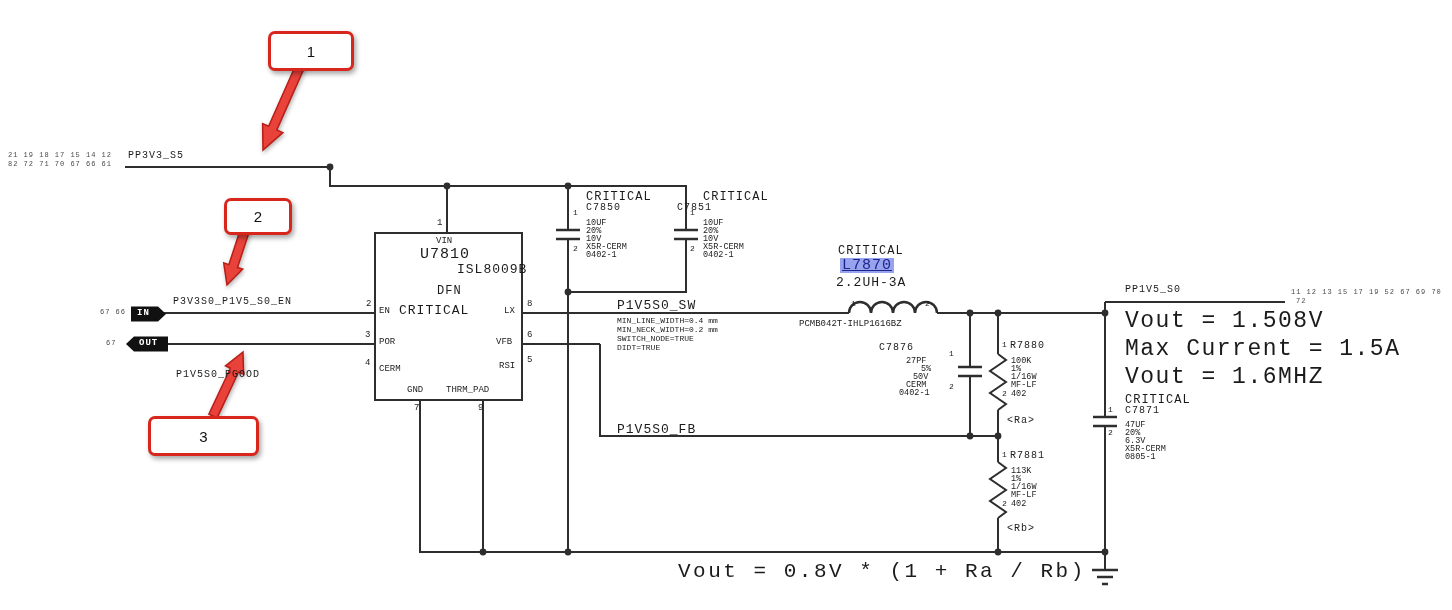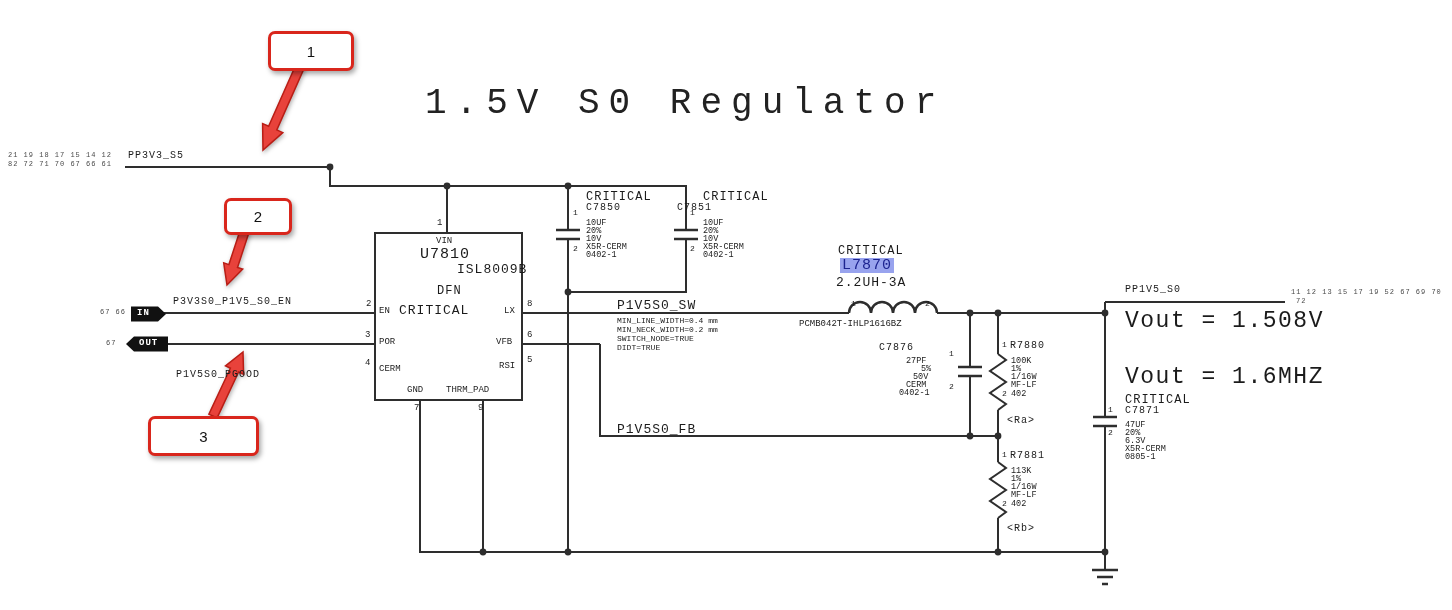--- a/index.html
+++ b/index.html
@@ -114,21 +114,20 @@
     <polygon fill="#111111" points="131,306.5 158,306.5 166,314 158,321.5 131,321.5"></polygon>
     <polygon fill="#111111" points="168,336.5 134,336.5 126,344 134,351.5 168,351.5"></polygon>
 
     <g fill="#e8423b" stroke="#b91d15" stroke-width="1.5" style="filter:drop-shadow(1.5px 2px 2px rgba(0,0,0,.3));">
       <polygon points="297.9,60.2 268.6,126.3 262.6,123.6 263,150 282.8,132.6 276.8,129.9 306.1,63.8"></polygon>
       <polygon points="240.7,228.6 228.9,264.6 223.7,262.9 227,285 242.7,269.1 237.5,267.4 249.3,231.4"></polygon>
       <polygon points="217.1,417.9 238.6,372 243.6,374.3 243,352 225.5,365.9 230.4,368.2 208.9,414.1"></polygon>
     </g>
   </svg>
 
-  <span class="t title" style="left:425px;top:86px;">1.5V S0 Regulator</span>
 
   <div class="callout" style="left:268px;top:31px;width:80px;height:34px;">
     <span>1</span>
   </div>
   <div class="callout" style="left:224px;top:198px;width:62px;height:31px;">
     <span>2</span>
   </div>
   <div class="callout" style="left:148px;top:416px;width:105px;height:34px;">
     <span>3</span>
   </div>
@@ -182,21 +181,21 @@
   <span class="t f14" style="left:677px;top:203px;text-align:center;">C7851</span>
   <span class="t f8" style="left:690px;top:209px;">1</span>
   <span class="t f85" style="left:703px;top:219px;">10UF</span>
   <span class="t f85" style="left:703px;top:227px;">20%</span>
   <span class="t f85" style="left:703px;top:235px;">10V</span>
   <span class="t f85" style="left:703px;top:243px;">X5R-CERM</span>
   <span class="t f85" style="left:703px;top:251px;">0402-1</span>
   <span class="t f8" style="left:690px;top:245px;">2</span>
 
   <span class="t f12" style="left:838px;top:245px;">CRITICAL</span>
-  <span class="t f15 hl" style="left:840px;top:258px;">L7870</span>
+  <span class="t f15 hl" style="left:840px;top:258px;text-decoration:underline;">L7870</span>
   <span class="t f13" style="left:836px;top:276px;">2.2UH-3A</span>
   <span class="t f8" style="left:851px;top:300px;">1</span>
   <span class="t f8" style="left:925px;top:300px;">2</span>
   <span class="t f9" style="left:799px;top:320px;">PCMB042T-IHLP1616BZ</span>
 
   <span class="t f13" style="left:617px;top:299px;">P1V5S0_SW</span>
   <span class="t f8" style="left:617px;top:317px;">MIN_LINE_WIDTH=0.4 mm</span>
   <span class="t f8" style="left:617px;top:326px;">MIN_NECK_WIDTH=0.2 mm</span>
   <span class="t f8" style="left:617px;top:335px;">SWITCH_NODE=TRUE</span>
   <span class="t f8" style="left:617px;top:344px;">DIDT=TRUE</span>
@@ -230,26 +229,28 @@
   <span class="t f85" style="left:1011px;top:491px;">MF-LF</span>
   <span class="t f8" style="left:1002px;top:500px;">2</span>
   <span class="t f85" style="left:1011px;top:500px;">402</span>
   <span class="t f14" style="left:1007px;top:524px;">&lt;Rb&gt;</span>
 
   <span class="t f14" style="left:1125px;top:285px;">PP1V5_S0</span>
   <span class="t f7" style="left:1291px;top:289px;">11 12 13 15 17 19 52 67 69 70</span>
   <span class="t f7" style="left:1296px;top:298px;">72</span>
 
   <span class="t f20" style="left:1125px;top:310px;">Vout = 1.508V</span>
+  <span class="t f20" style="left:1125px;top:338px;">Max Current = 1.5A</span>
   <span class="t f20" style="left:1125px;top:366px;">Vout = 1.6MHZ</span>
 
   <span class="t f12" style="left:1125px;top:394px;">CRITICAL</span>
   <span class="t f14" style="left:1125px;top:406px;">C7871</span>
   <span class="t f8" style="left:1108px;top:406px;">1</span>
   <span class="t f85" style="left:1125px;top:421px;">47UF</span>
   <span class="t f85" style="left:1125px;top:429px;">20%</span>
   <span class="t f85" style="left:1125px;top:437px;">6.3V</span>
   <span class="t f85" style="left:1125px;top:445px;">X5R-CERM</span>
   <span class="t f85" style="left:1125px;top:453px;">0805-1</span>
   <span class="t f8" style="left:1108px;top:429px;">2</span>
 
+  <span class="t f21" style="left:678px;top:561px;">Vout = 0.8V * (1 + Ra / Rb)</span>
 
 </div>
 
 </body></html>

